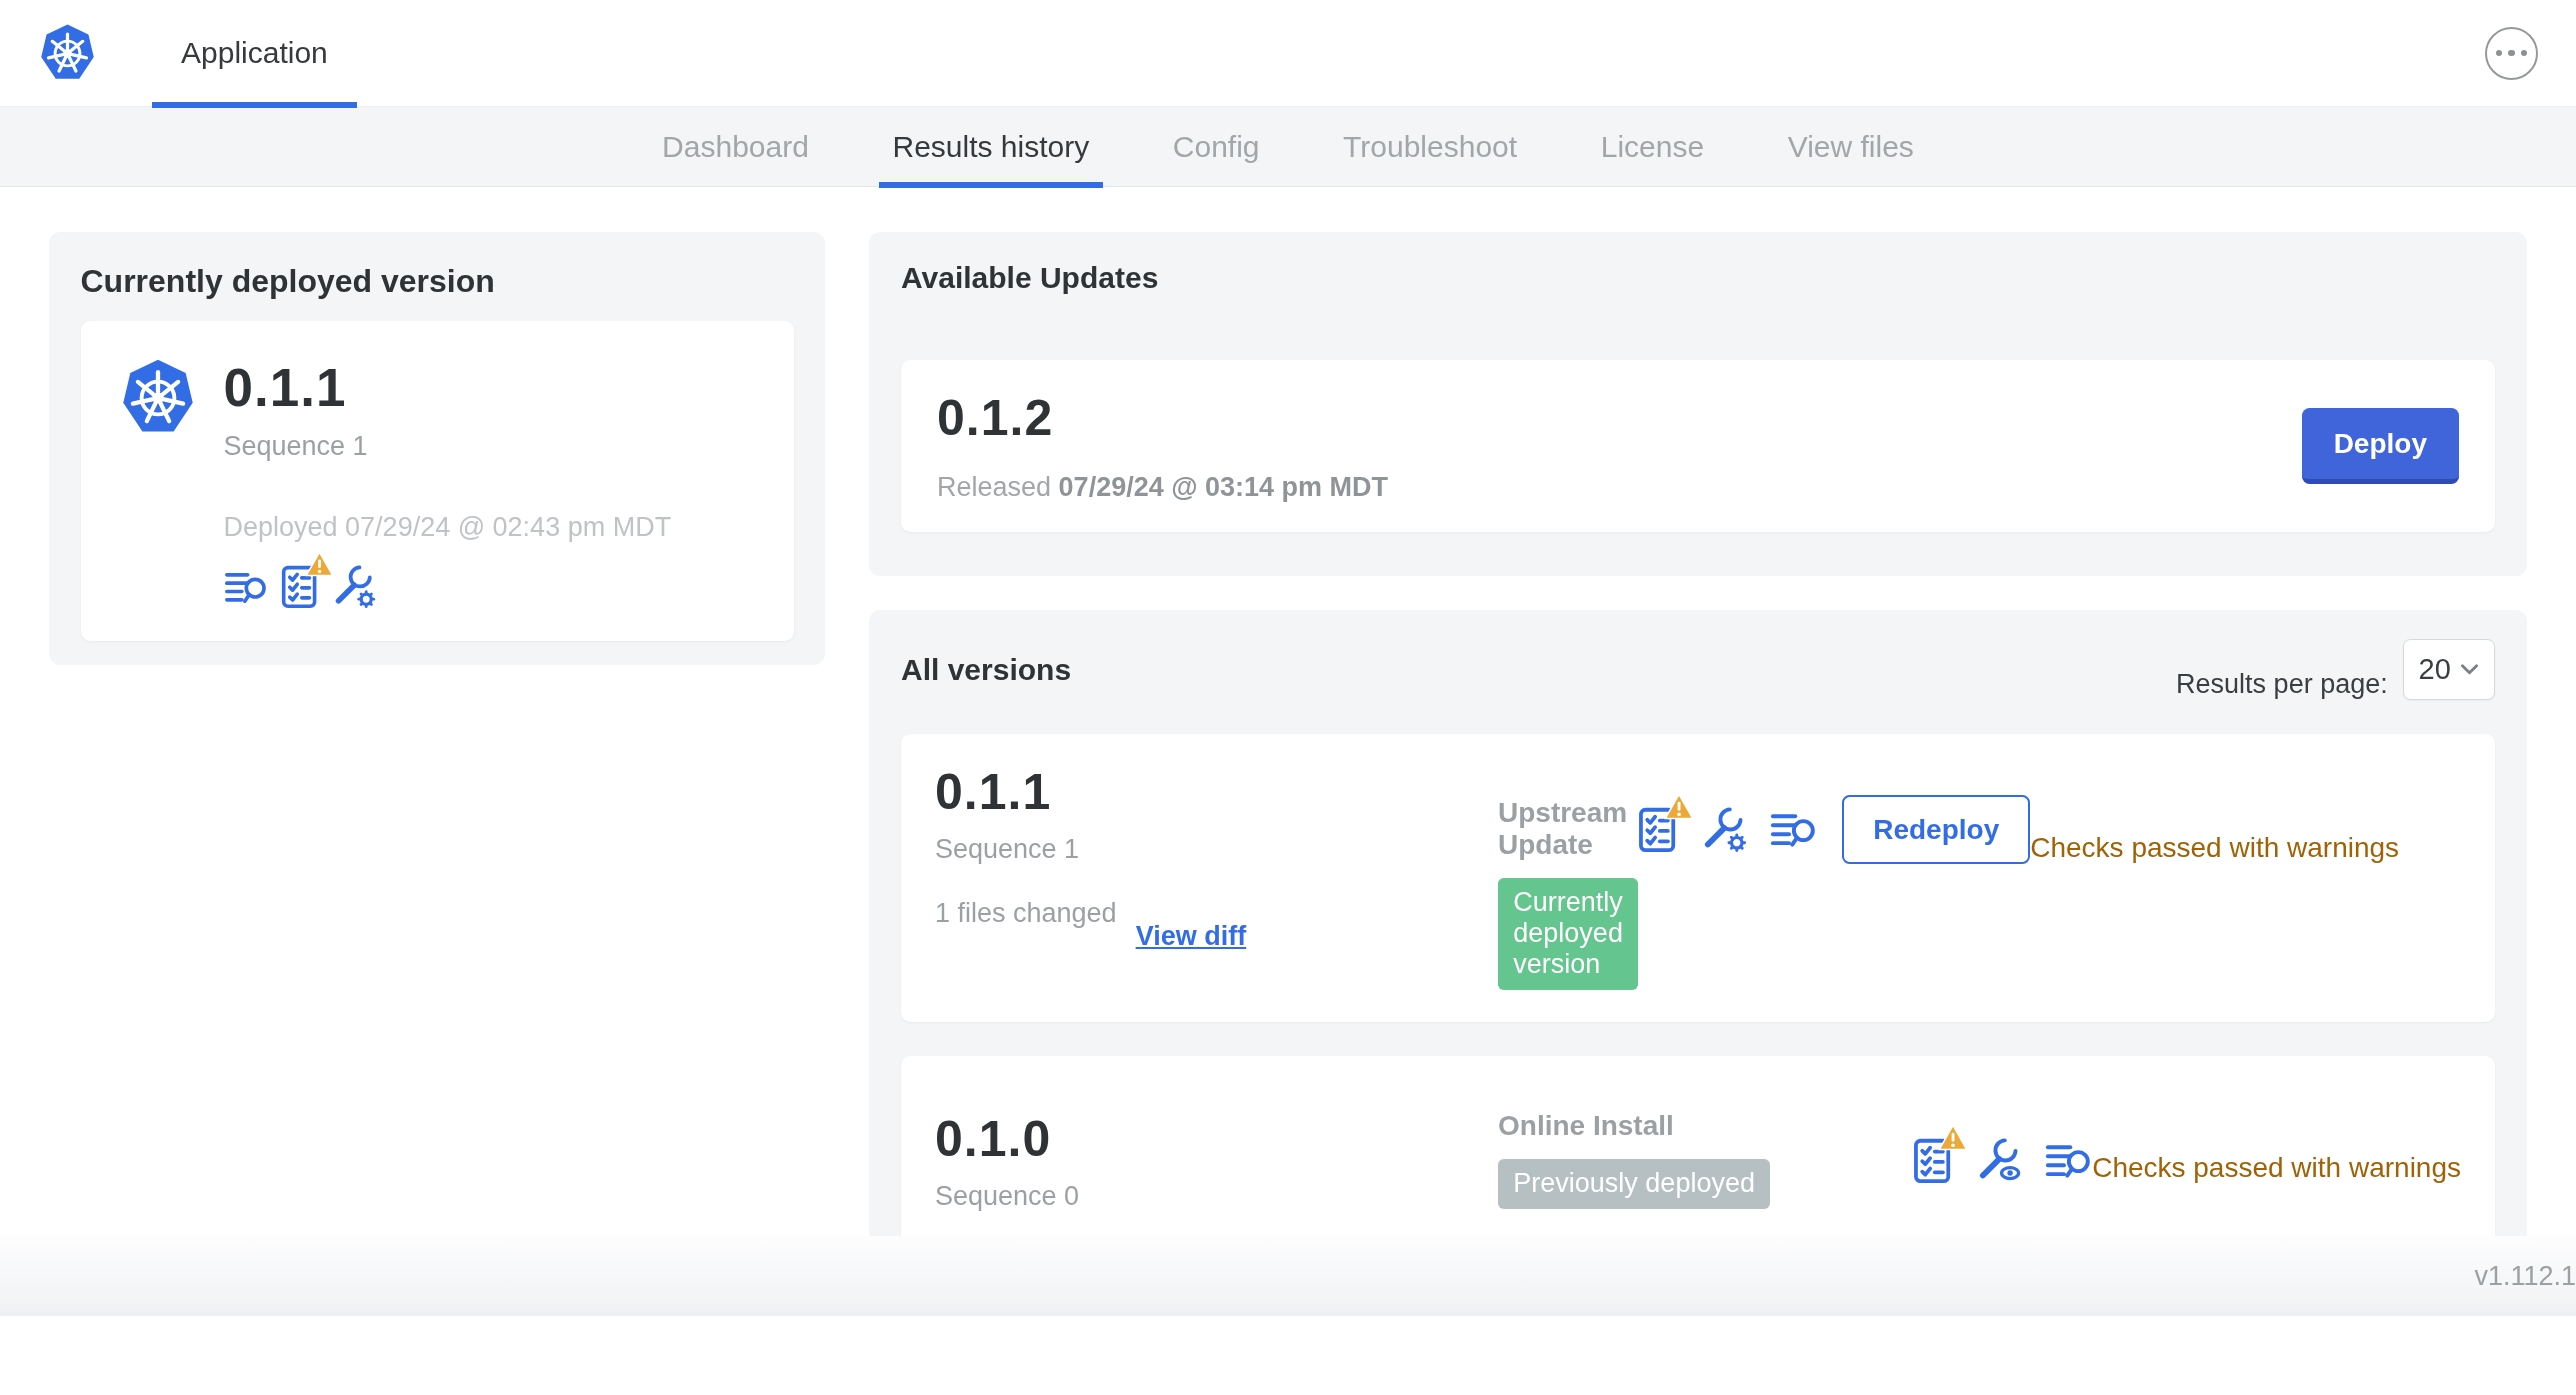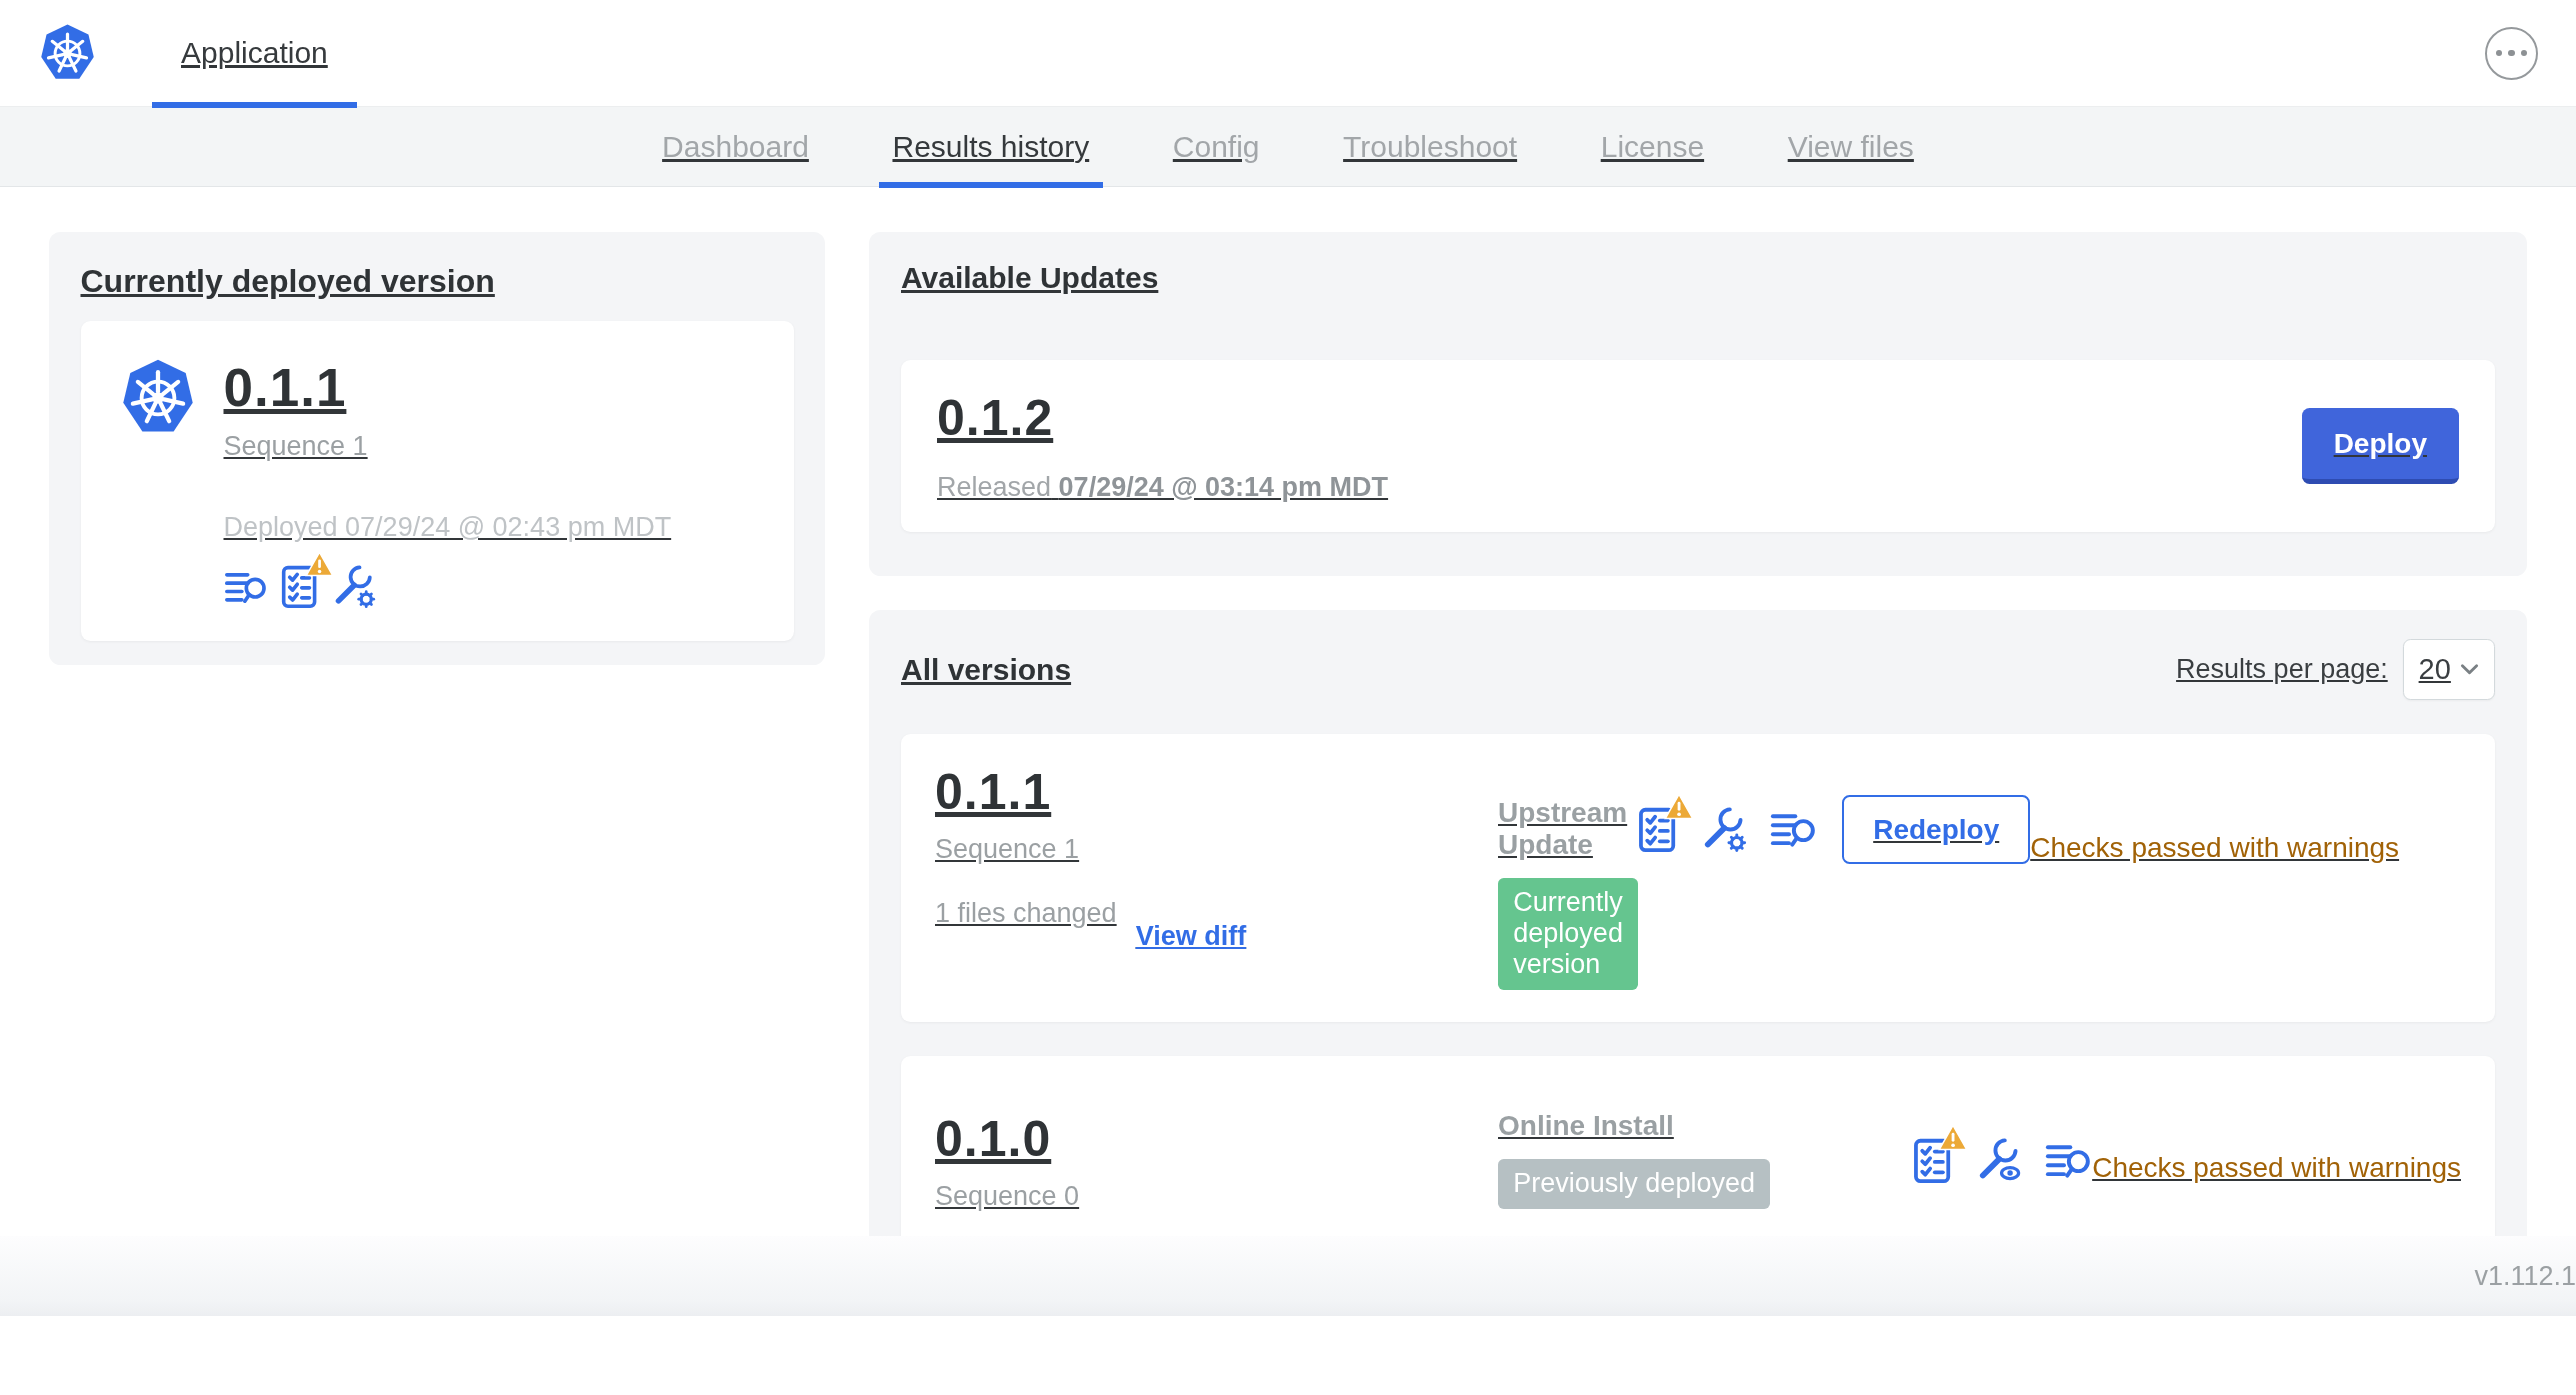--- a/index.html
+++ b/index.html
@@ -1,21 +1,21 @@
 <!DOCTYPE html>
 <html><head>
 <meta charset="utf-8">
 <style>
   * { margin:0; padding:0; box-sizing:border-box; }
   html,body { width:2576px; height:1396px; }
   body {
     font-family:"Liberation Sans", sans-serif;
     background:#ffffff; color:#323639; position:relative; overflow:hidden;
   }
-  .page { width:2576px; height:1316px; position:relative;text-decoration:underline; }
+  .page { width:2576px; height:1316px; position:relative; }
 
   
   .topbar {
     height:107px; background:#fff; border-bottom:1.9px solid #eceeef;
     display:flex; align-items:stretch; padding:0 38px; position:relative; z-index:2;
   }
   .brand { display:flex; align-items:center; margin-right:55px; }
   .brand svg { width:59px; height:59px; display:block; }
   .top-tabs { display:flex; align-items:stretch; }
   .top-tab {
@@ -75,21 +75,21 @@
   .released-line { font-size:27px; color:#a2a6a9; margin-top:25px; }
   .released-line b { color:#8f9498; font-weight:700; }
   .deploy-btn {
     background:#4065DB; border:none; border-bottom:5.7px solid #2E4CB2; border-radius:7.6px;
     color:#fff; font-size:28px; font-weight:700; padding:0 32px; height:76px; cursor:pointer;
     font-family:"Liberation Sans", sans-serif;
   }
 
   .allversions-card { padding:29px 32px 19px; }
   .av-head { display:flex; align-items:center; justify-content:space-between; }
-  .per-page { display:flex; align-items:center; gap:15.3px; }
+  .per-page { display:flex; align-items:flex-end; gap:15.3px; }
   .per-page-label { font-size:27px; color:#3a3e41; }
   .select-box {
     width:92px; height:61px; background:#fff; border:1.9px solid #d3d9dc; border-radius:7.6px;
     display:flex; align-items:center; justify-content:center; gap:9.5px; cursor:pointer;
     box-shadow:0 1px 1.9px rgba(50,54,57,.05); font-size:29px; color:#3a3e41;
   }
   .version-row {
     margin-top:34px; padding:29px 34px 32px; display:flex; align-items:flex-start; min-height:201px;
   }
   .vr-col1 { width:563px; flex:none; }

